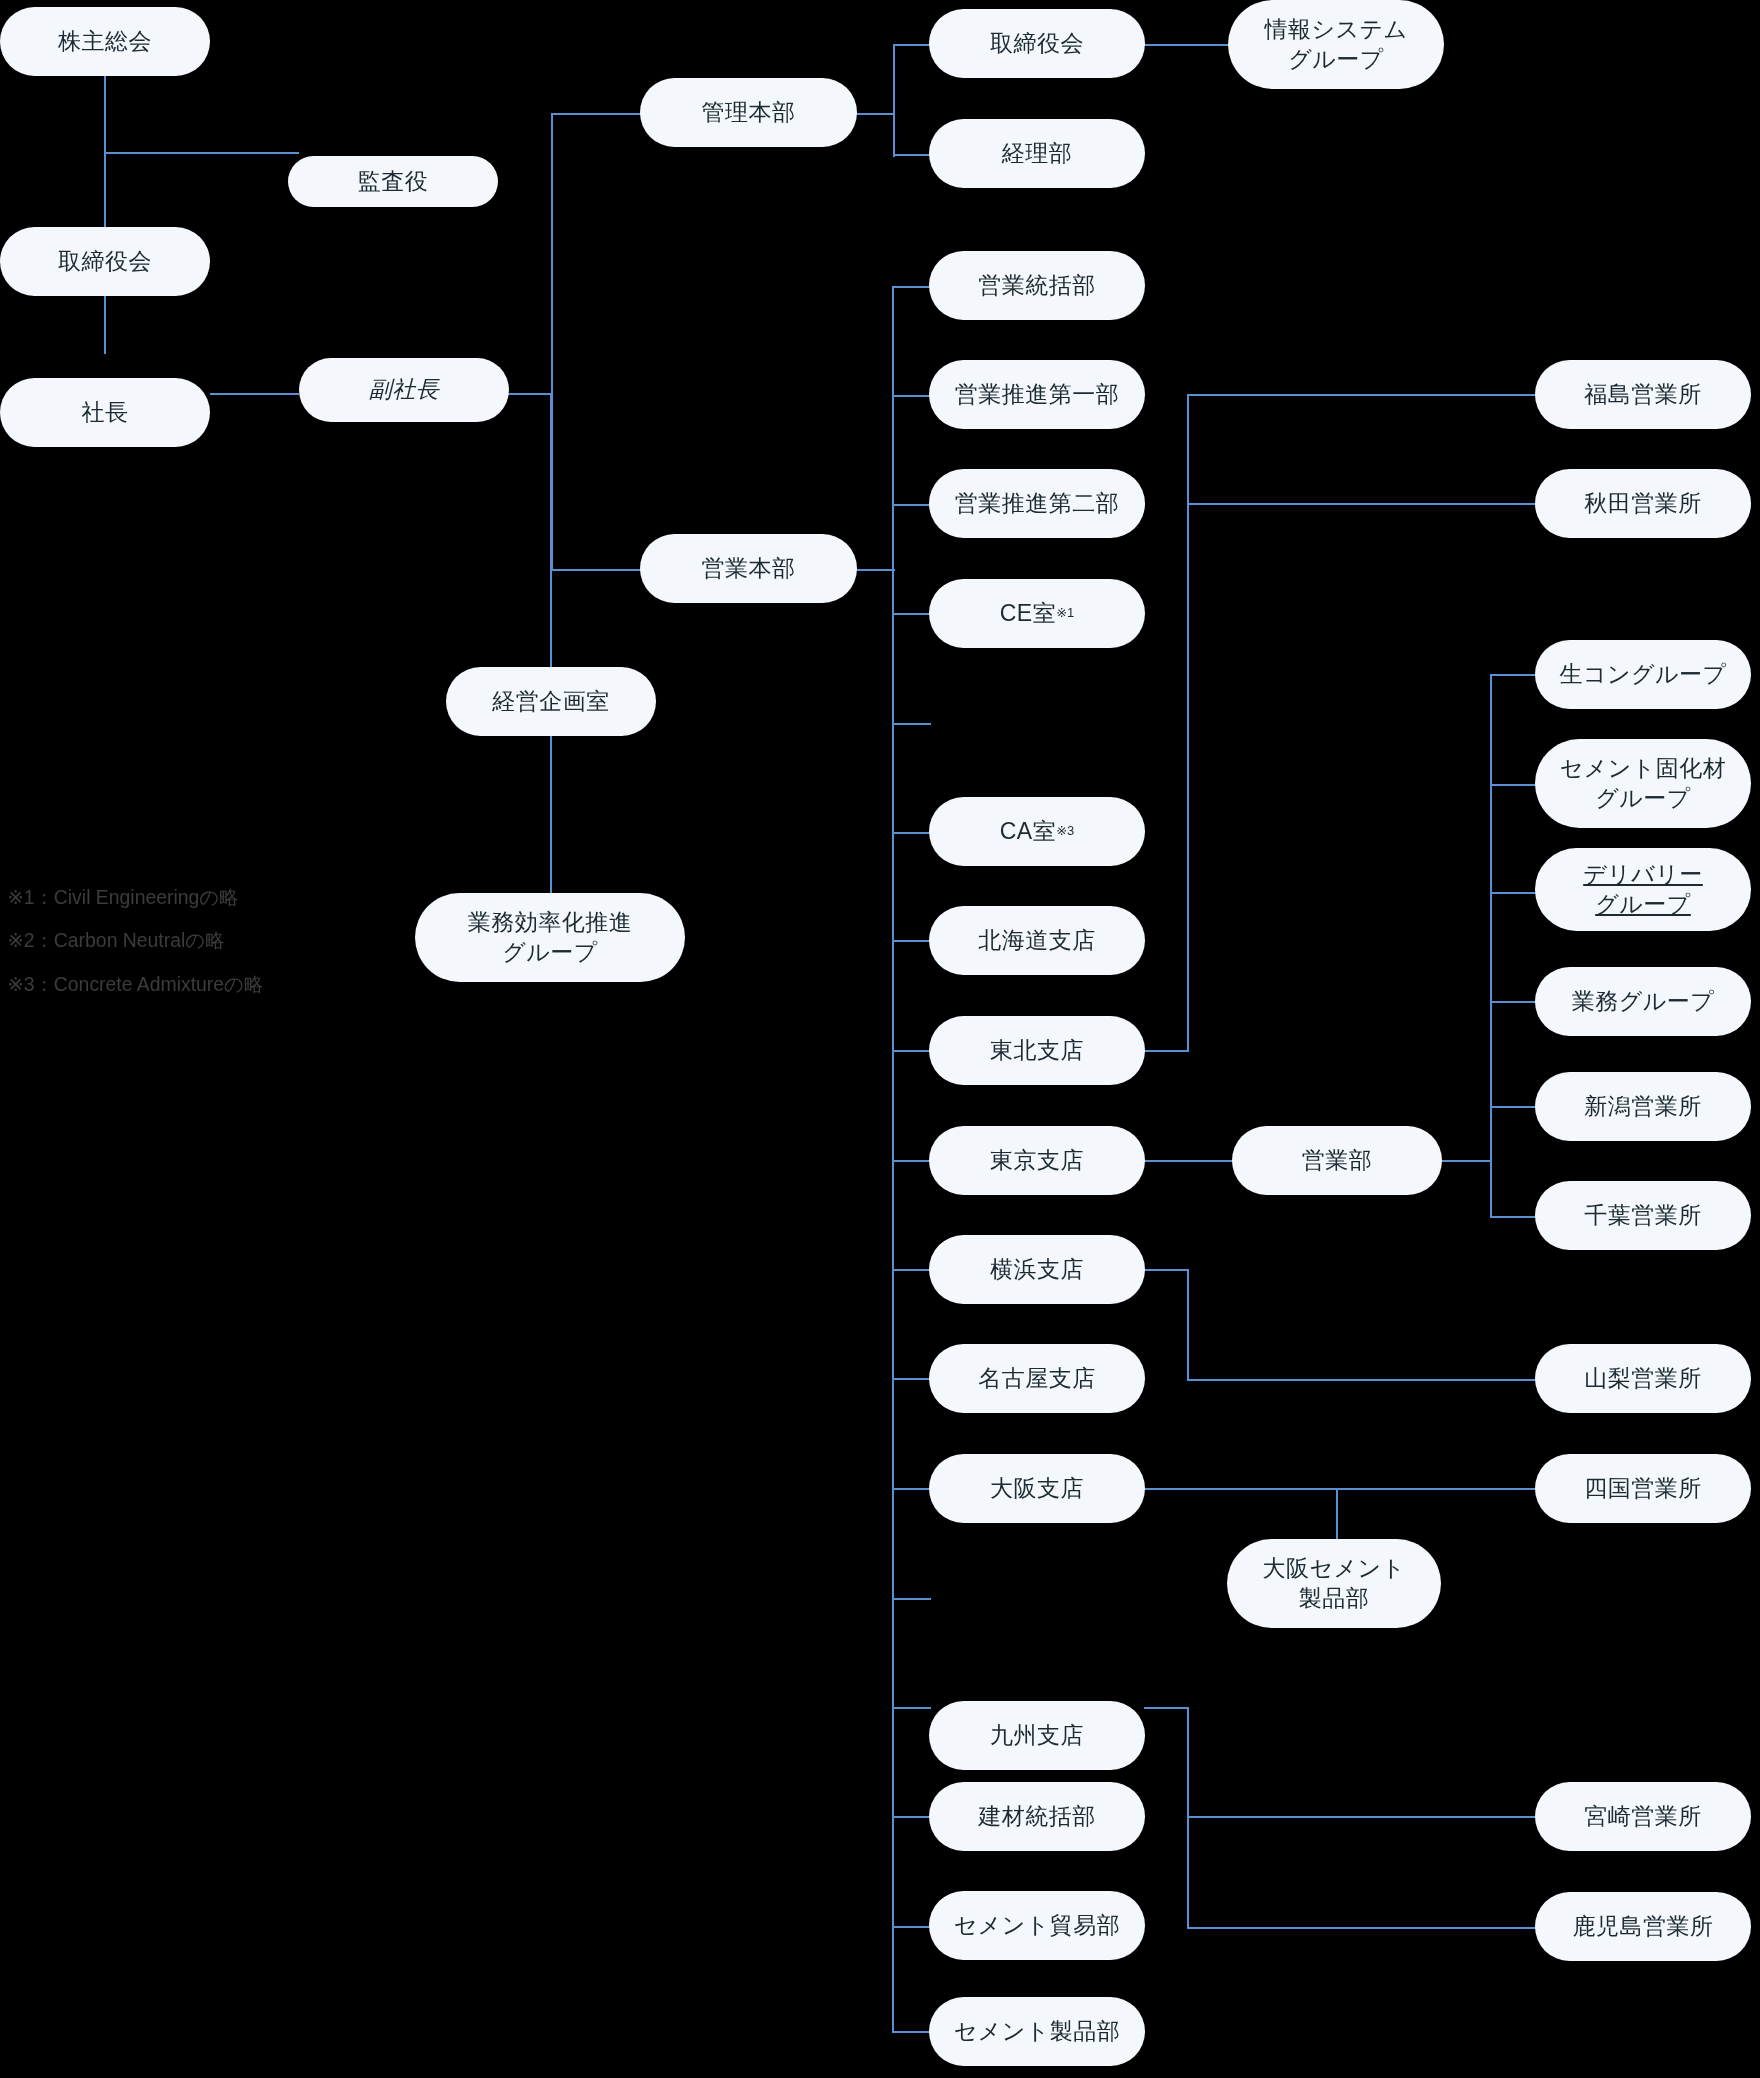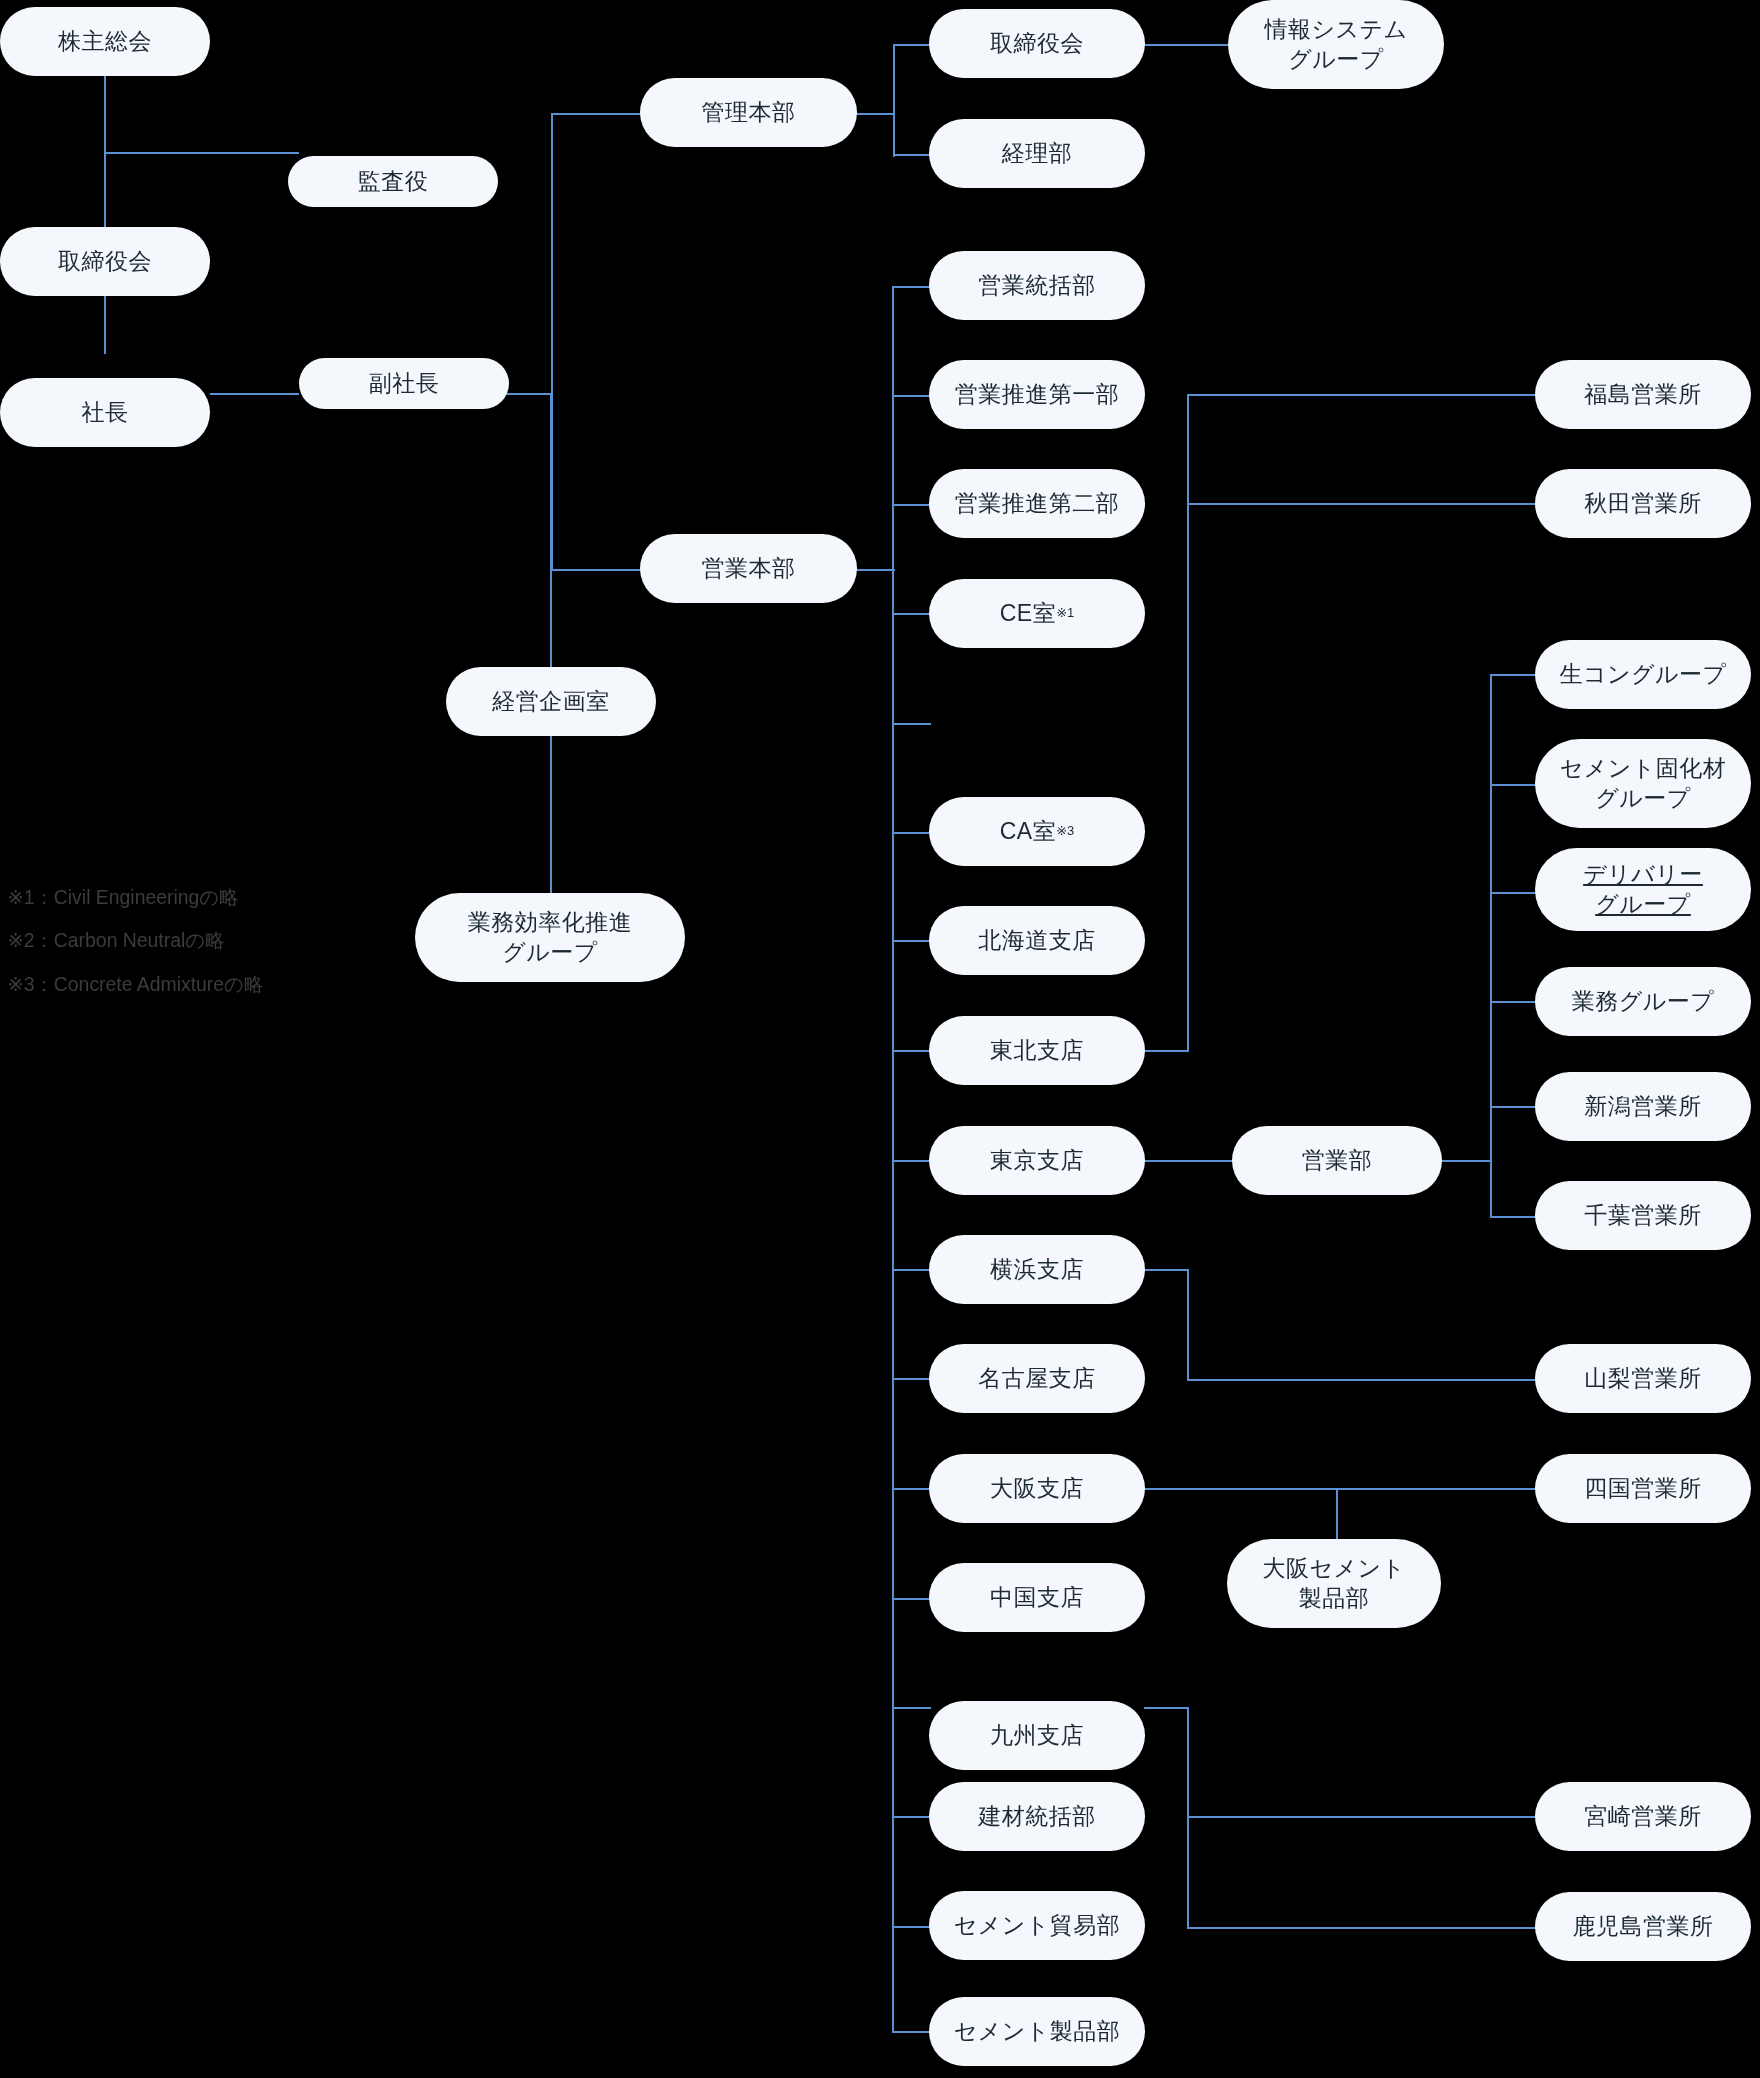--- a/index.html
+++ b/index.html
@@ -137,21 +137,21 @@
 
   <div class="ln h" style="left:1144px; top:1707px; width:44px;"></div>
   <div class="ln v" style="left:1187px; top:1707px; height:221px;"></div>
   <div class="ln h" style="left:1187px; top:1816px; width:349px;"></div>
   <div class="ln h" style="left:1187px; top:1927px; width:349px;"></div>
 
   <div class="node" style="left:0px; top:7.4px; width:210px; height:69px;">株主総会</div>
   <div class="node" style="left:288px; top:116px; width:210px; height:51px;margin-top:40px;">監査役</div>
   <div class="node" style="left:0px; top:227px; width:210px; height:69px;">取締役会</div>
   <div class="node" style="left:0px; top:358px; width:210px; height:69px;margin-top:20px;">社長</div>
-  <div class="node" style="left:299px; top:358px; width:210px; height:51px;">副社長</div>
+  <div class="node" style="left:299px; top:358px; width:210px; height:64px;font-style:italic;">副社長</div>
 
   <div class="node" style="left:446px; top:667px; width:210px; height:69px;">経営企画室</div>
   <div class="node" style="left:415px; top:893px; width:270px; height:89px;">業務効率化推進
 グループ</div>
 
   <div class="node" style="left:640px; top:78px; width:217px; height:69px;">管理本部</div>
   <div class="node" style="left:640px; top:534px; width:217px; height:69px;">営業本部</div>
 
   <div class="node" style="left:929px; top:9.2px; width:216px; height:69px;">取締役会</div>
   <div class="node" style="left:929px; top:119px; width:216px; height:69px;">経理部</div>
@@ -168,21 +168,20 @@
   <div class="node" style="left:929px; top:797px; width:216px; height:69px;text-align:center;">
     <span>CA室</span><span class="sup">※3</span>
   </div>
 
   <div class="node" style="left:929px; top:906px; width:216px; height:69px;">北海道支店</div>
   <div class="node" style="left:929px; top:1016px; width:216px; height:69px;">東北支店</div>
   <div class="node" style="left:929px; top:1126px; width:216px; height:69px;">東京支店</div>
   <div class="node" style="left:929px; top:1235px; width:216px; height:69px;">横浜支店</div>
   <div class="node" style="left:929px; top:1344px; width:216px; height:69px;">名古屋支店</div>
   <div class="node" style="left:929px; top:1454px; width:216px; height:69px;">大阪支店</div>
-  <div class="node" style="left:929px; top:1563px; width:216px; height:69px;">中国支店</div>
   <div class="node" style="left:929px; top:1701px; width:216px; height:69px;">九州支店</div>
   <div class="node" style="left:929px; top:1782px; width:216px; height:69px;">建材統括部</div>
   <div class="node" style="left:929px; top:1891px; width:216px; height:69px;">セメント貿易部</div>
   <div class="node" style="left:929px; top:1997px; width:216px; height:69px;">セメント製品部</div>
 
   <div class="node" style="left:1232px; top:1126px; width:210px; height:69px;">営業部</div>
   <div class="node" style="left:1227px; top:1539px; width:214px; height:89px;">大阪セメント
 製品部</div>
 
   <div class="node" style="left:1535px; top:360px; width:216px; height:69px;">福島営業所</div>

